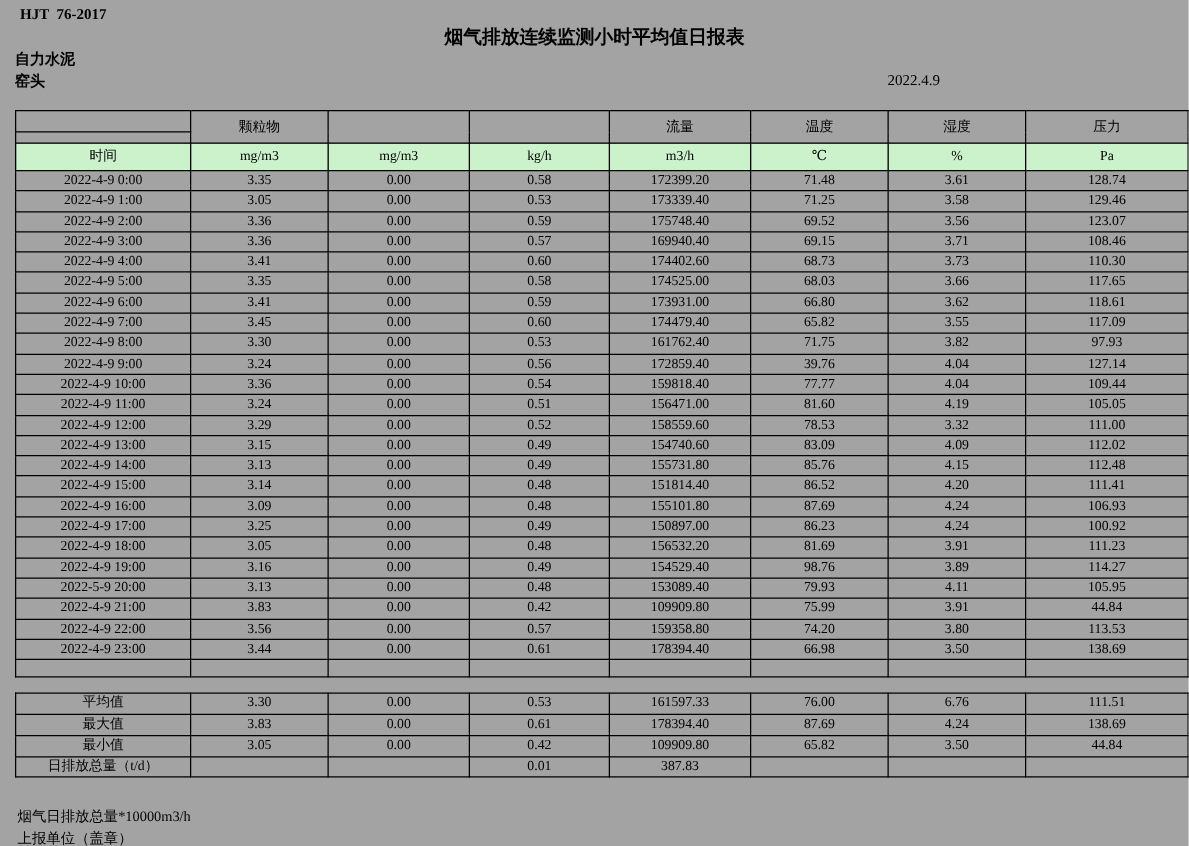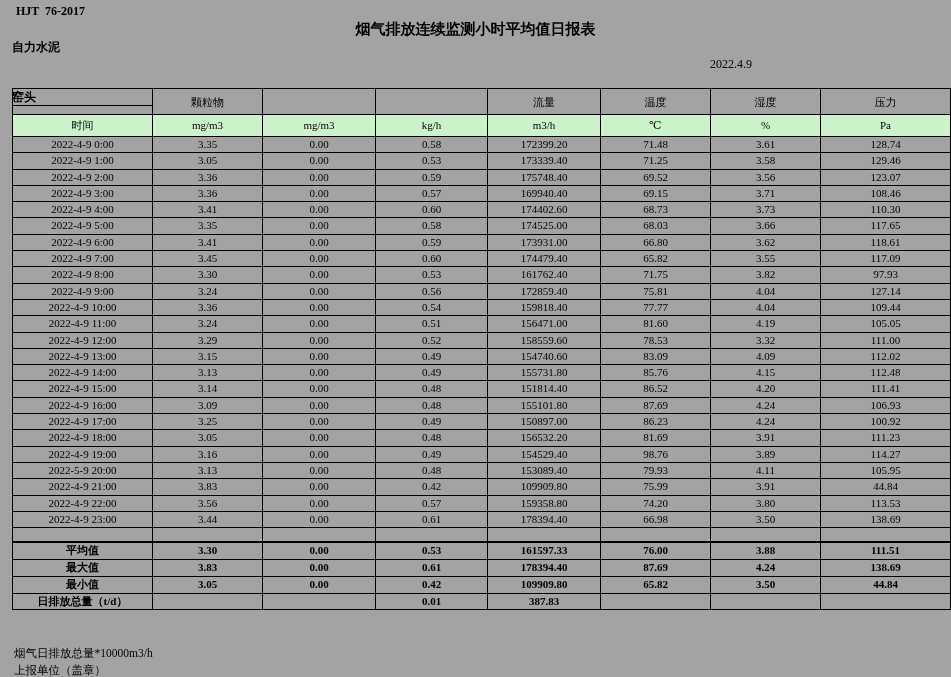--- a/index.html
+++ b/index.html
@@ -3,37 +3,37 @@
 <meta charset="utf-8">
 <style>
   html,body { margin:0; padding:0; background:#fff; }
   body { width:951px; height:677px; color:#000;
          font-family:"Liberation Serif","DejaVu Serif",serif; }
   .page { position:relative; width:951px; height:677px; overflow:hidden; background:#a3a3a3; }
 
   .std      { position:absolute; left:16px;  top:4px;  font-weight:bold; font-size:12px; white-space:pre; }
   .title    { position:absolute; left:0; right:0; top:20px; text-align:center; font-weight:bold; font-size:15px; }
   .company  { position:absolute; left:12px;  top:39px; font-weight:bold; font-size:12px; }
-  .location { position:absolute; left:12px;  top:57px; font-weight:bold; font-size:12px;margin-top:32px; }
+  .location { position:absolute; left:12px;  top:57px; font-weight:bold; font-size:12px; }
   .date     { position:absolute; left:710px; top:57px; font-size:12px; }
 
   .tablewrap { position:absolute; left:12px; top:88px; width:939px;border-radius:20px; }
   table { border-collapse:collapse; table-layout:fixed; width:938px; }
   td { border:1px solid #000; text-align:center; vertical-align:middle;
        font-size:11px; padding:0; height:15.3px; line-height:15.3px;
        overflow:hidden; white-space:nowrap; }
   col.c0 { width:140px; } col.c1 { width:110px; } col.c2 { width:113px; }
   col.c3 { width:112px; } col.c4 { width:113px; } col.c5 { width:110px; }
   col.c6 { width:110px; } col.c7 { width:130px; }
 
   tr.row-h1 td    { height:16px; line-height:16px; }
   tr.row-h2 td    { height:8px;  line-height:8px; }
   tr.row-units td { height:21px; line-height:21px; }
   tr.empty-row td { height:13px; line-height:13px; }
-  table.summary   { margin-top:0;font-weight:bold; }
+  table.summary   { margin-top:12px; }
   table.summary td{ height:15.8px; line-height:15.8px; }
 
   .footer-note  { position:absolute; left:14px;  top:646px; font-size:11.5px; }
   .footer-unit1 { position:absolute; left:14px;  top:663px; font-size:11.5px; }
   .footer-unit2 { position:absolute; left:193px; top:699px; font-size:16px; }
 </style>
 </head>
 <body>
 
 <div class="page">
@@ -172,21 +172,21 @@
             <td>71.75</td>
             <td>3.82</td>
             <td>97.93</td>
           </tr>
           <tr>
             <td>2022-4-9 9:00</td>
             <td>3.24</td>
             <td>0.00</td>
             <td>0.56</td>
             <td>172859.40</td>
-            <td>75.81</td>
+            <td>39.76</td>
             <td>4.04</td>
             <td>127.14</td>
           </tr>
           <tr>
             <td>2022-4-9 10:00</td>
             <td>3.36</td>
             <td>0.00</td>
             <td>0.54</td>
             <td>159818.40</td>
             <td>77.77</td>
@@ -350,21 +350,21 @@
           <col class="c7">
       </colgroup>
       <tbody>
           <tr>
             <td>平均值</td>
             <td>3.30</td>
             <td>0.00</td>
             <td>0.53</td>
             <td>161597.33</td>
             <td>76.00</td>
-            <td>3.88</td>
+            <td>6.76</td>
             <td>111.51</td>
           </tr>
           <tr>
             <td>最大值</td>
             <td>3.83</td>
             <td>0.00</td>
             <td>0.61</td>
             <td>178394.40</td>
             <td>87.69</td>
             <td>4.24</td>

